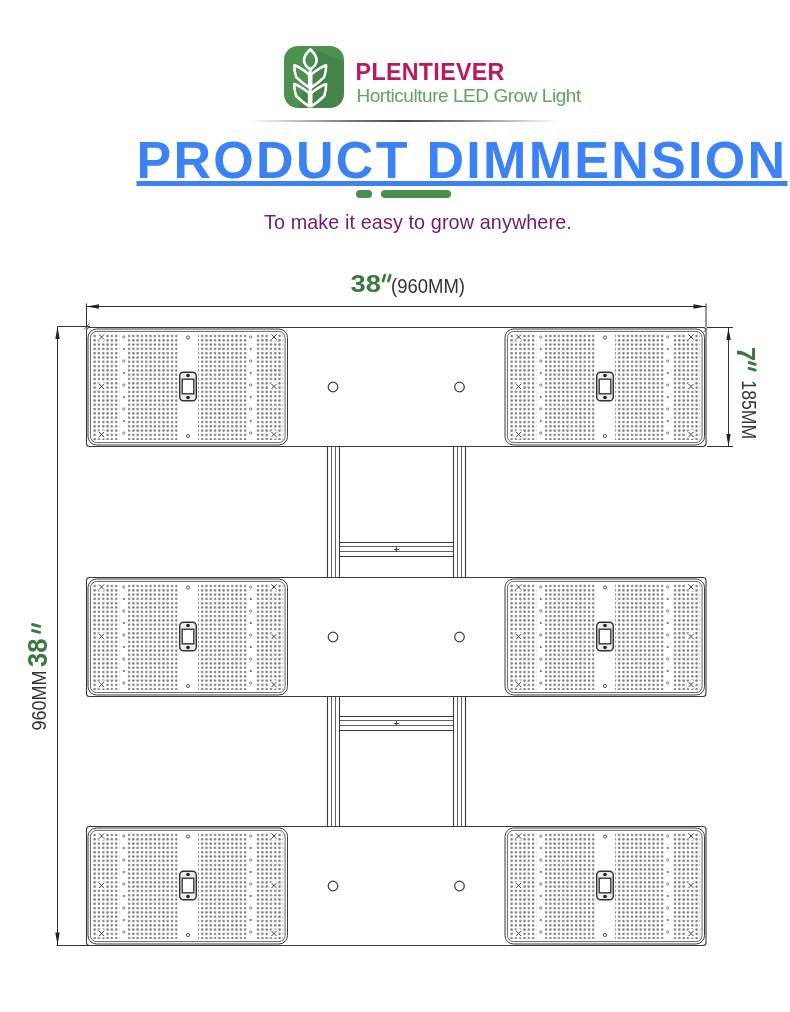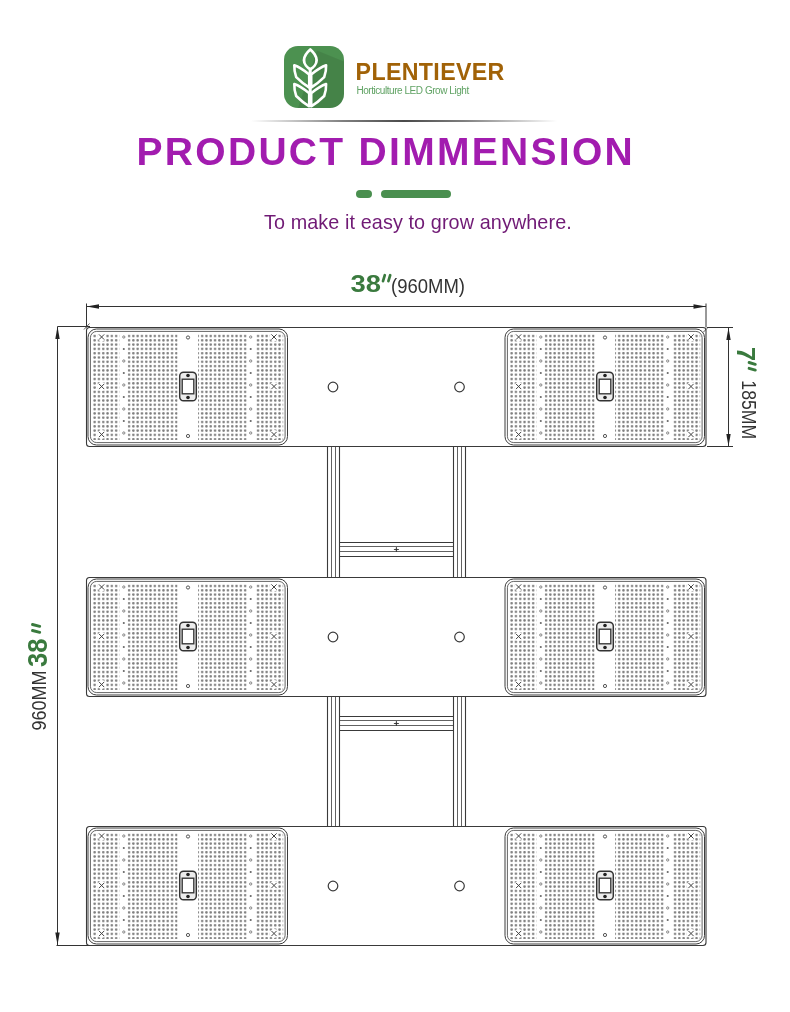--- a/index.html
+++ b/index.html
@@ -22,27 +22,27 @@
       <line x1="26.2" y1="22" x2="26.2" y2="59.5" stroke-width="3.1"></line>
       <path d="M26.3 3.5 C31.5 8 32.6 12 32.6 14.2 C32.6 17.8 29.5 21.5 26.3 23.2 C23.1 21.5 20 17.8 20 14.2 C20 12 21.1 8 26.3 3.5 Z" stroke-width="2.8"></path>
       <path d="M10.3 19.3 C15 20.9 20 24.3 25.2 28.4 L25.2 41.5 C20 38.5 15.5 34.5 12.2 31.2 C10.8 27 10.1 22.8 10.3 19.3 Z" stroke-width="2.6"></path>
       <path d="M42.1 19.3 C37.4 20.9 32.4 24.3 27.2 28.4 L27.2 41.5 C32.4 38.5 36.9 34.5 40.2 31.2 C41.6 27 42.3 22.8 42.1 19.3 Z" stroke-width="2.6"></path>
       <path d="M10.3 38.1 C15 39.7 20 43.1 25.2 47.2 L25.2 60.3 C20 57.3 15.5 53.3 12.2 50 C10.8 45.8 10.1 41.6 10.3 38.1 Z" stroke-width="2.6"></path>
       <path d="M42.1 38.1 C37.4 39.7 32.4 43.1 27.2 47.2 L27.2 60.3 C32.4 57.3 36.9 53.3 40.2 50 C41.6 45.8 42.3 41.6 42.1 38.1 Z" stroke-width="2.6"></path>
     </g>
   </g>
 </svg>
 
-<div class="abs" style="left:355.6px;top:58.7px;font-size:23.2px;font-weight:bold;color:#a16207;letter-spacing:0.35px;white-space:nowrap;">PLENTIEVER</div>
+<div class="abs" style="left:355.6px;top:58.7px;font-size:23.2px;font-weight:bold;color:#be185d;letter-spacing:0.35px;white-space:nowrap;">PLENTIEVER</div>
 
-<div class="abs" style="left:356.4px;top:84.5px;font-size:10px;color:#61a365;letter-spacing:-0.45px;white-space:nowrap;">Horticulture LED Grow Light</div>
+<div class="abs" style="left:356.4px;top:84.5px;font-size:19px;color:#61a365;letter-spacing:-0.45px;white-space:nowrap;">Horticulture LED Grow Light</div>
 
 <div class="abs" style="left:251px;top:120px;width:306px;height:2px;background:linear-gradient(90deg,rgba(85,85,85,0) 0%,rgba(85,85,85,0.75) 30%,#4a4a4a 50%,rgba(85,85,85,0.75) 70%,rgba(85,85,85,0) 100%);"></div>
 
-<div class="abs" style="left:136.5px;top:130.3px;font-size:39px;font-weight:bold;color:#a21caf;letter-spacing:2.3px;white-space:nowrap;">PRODUCT DIMMENSION</div>
+<div class="abs" style="left:136.5px;top:130.3px;font-size:52px;font-weight:bold;color:#3b82f6;letter-spacing:2.3px;white-space:nowrap;text-decoration:underline;">PRODUCT DIMMENSION</div>
 
 <div class="abs" style="left:356px;top:189.5px;width:15.5px;height:8px;border-radius:4px;background:#4a8f4f;"></div>
 
 <div class="abs" style="left:381px;top:189.5px;width:69.5px;height:8px;border-radius:4px;background:#4a8f4f;"></div>
 
 <div class="abs" style="left:264px;top:210.5px;font-size:19.8px;color:#701a75;letter-spacing:0.1px;white-space:nowrap;">To make it easy to grow anywhere.</div>
 
 <svg class="abs" style="left:0;top:0;" width="790" height="1012" viewBox="0 0 790 1012">
   <defs>
     <pattern id="dots" x="0.2" y="0.6" width="4.3" height="4.3" patternUnits="userSpaceOnUse">

